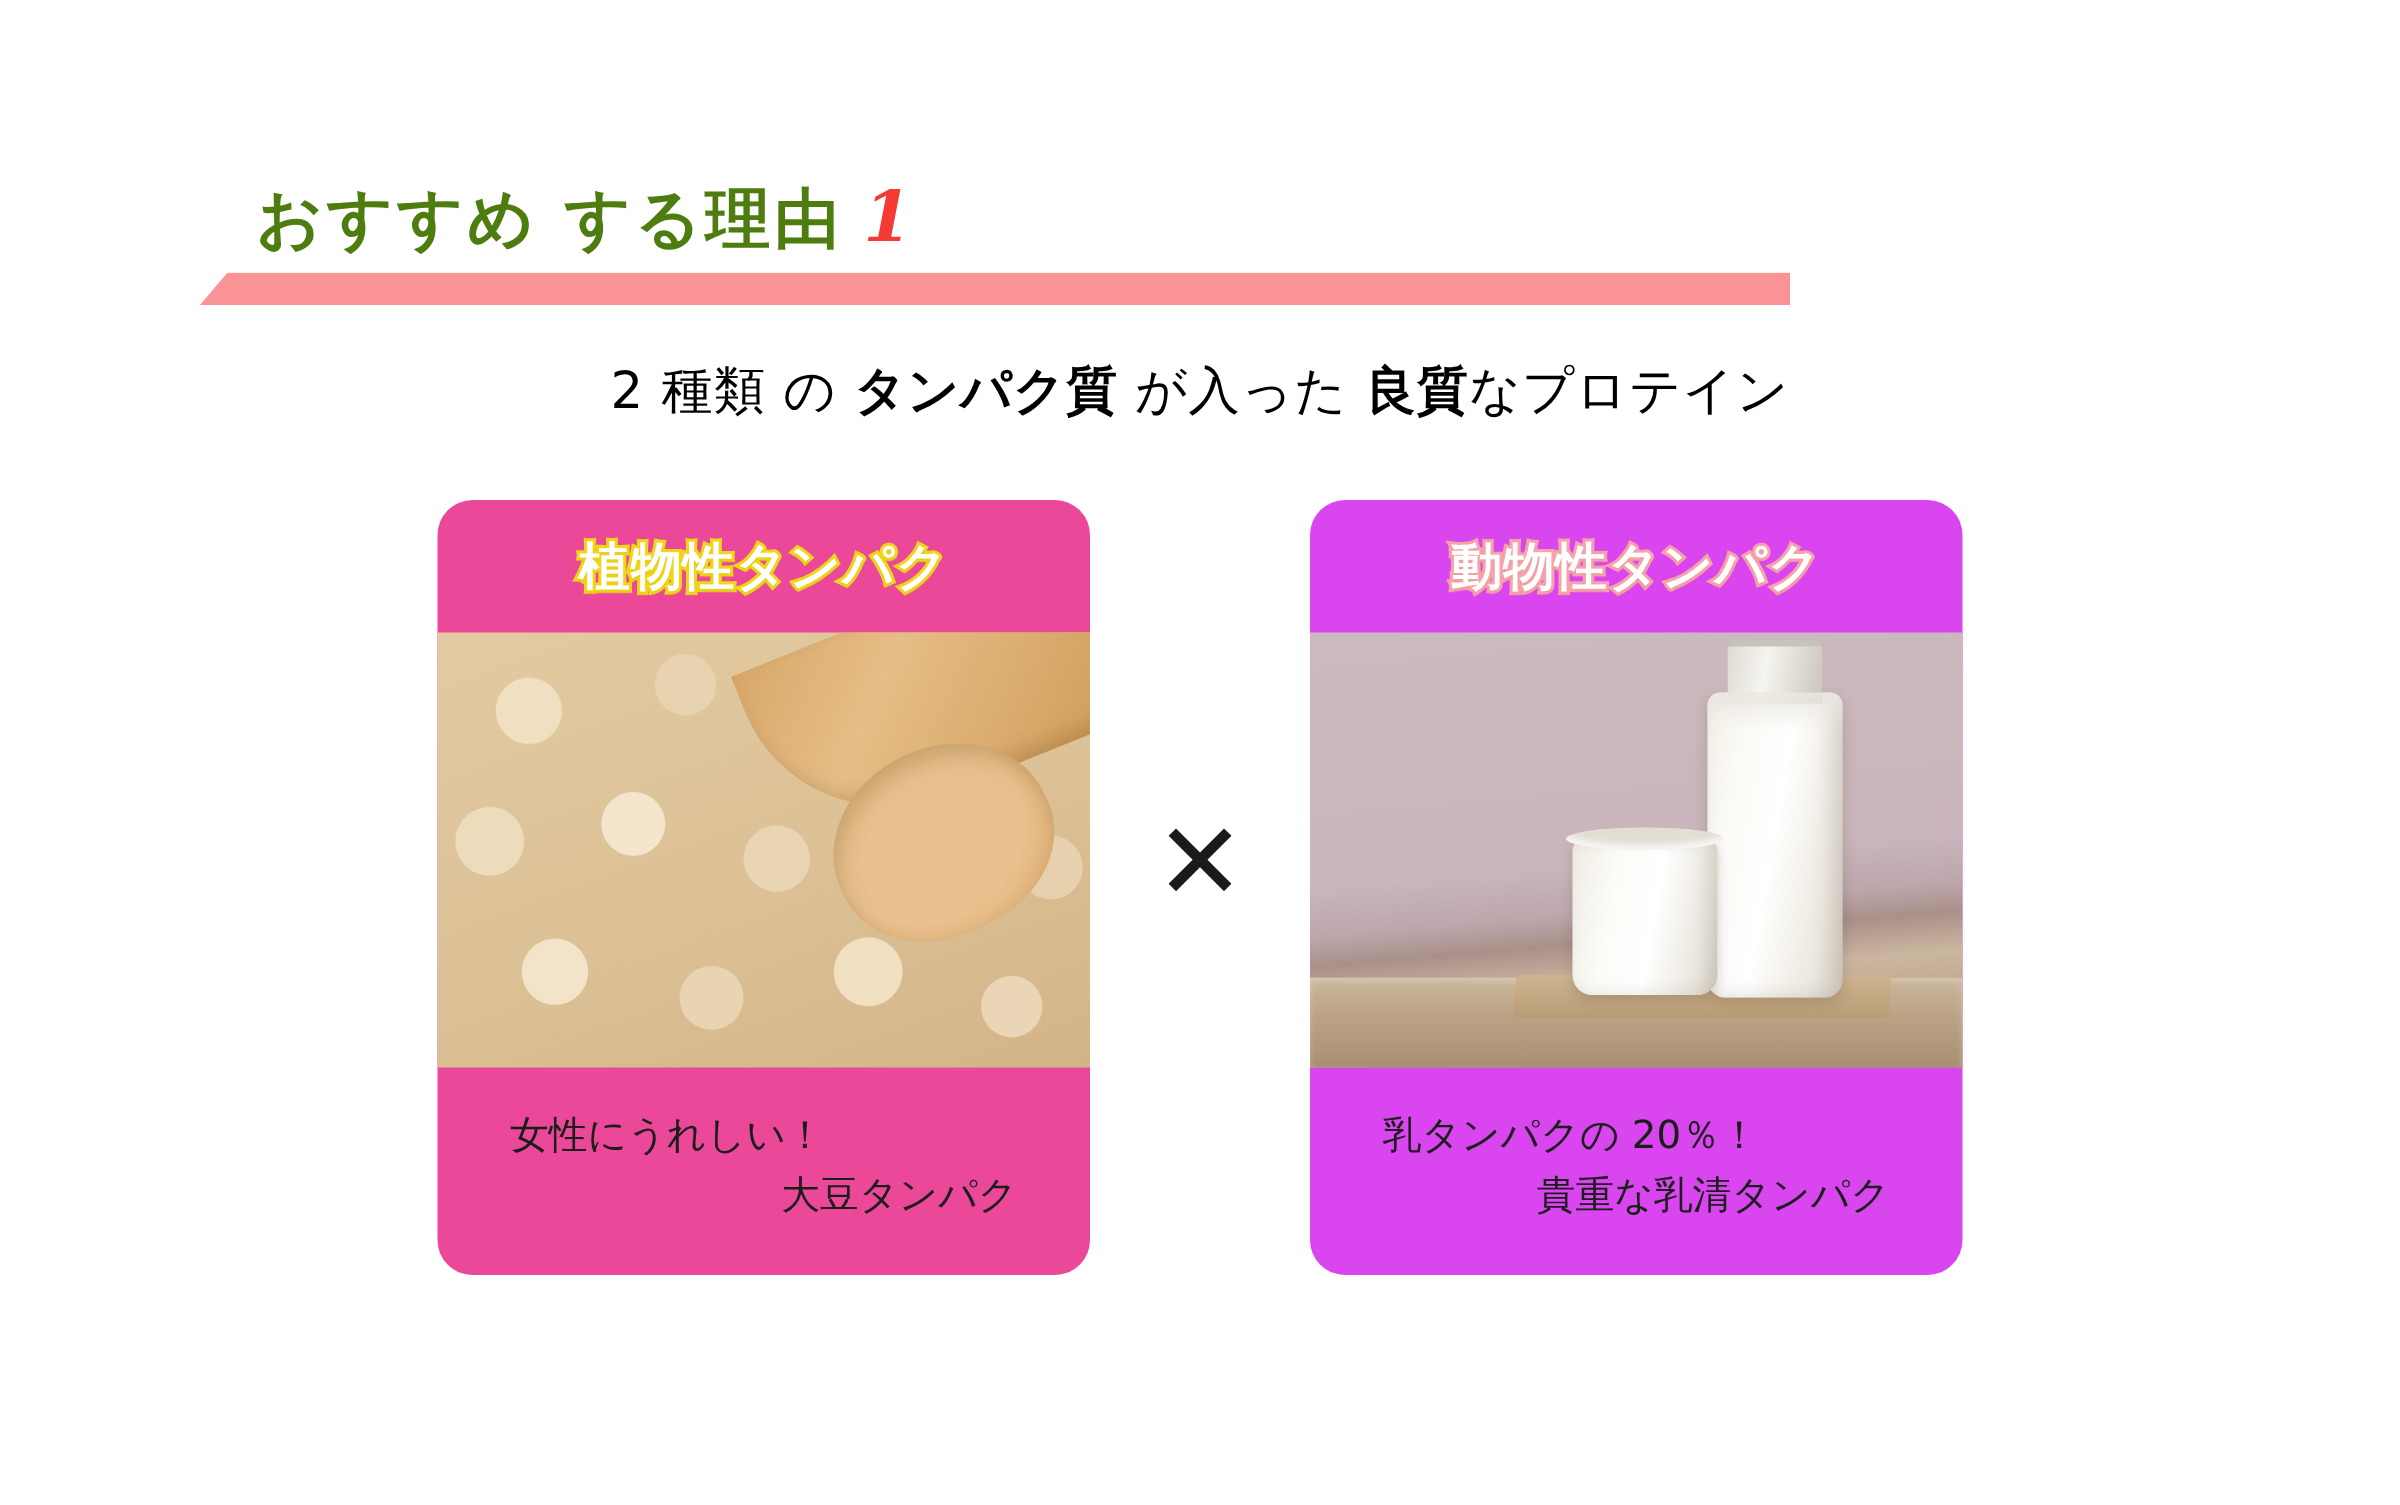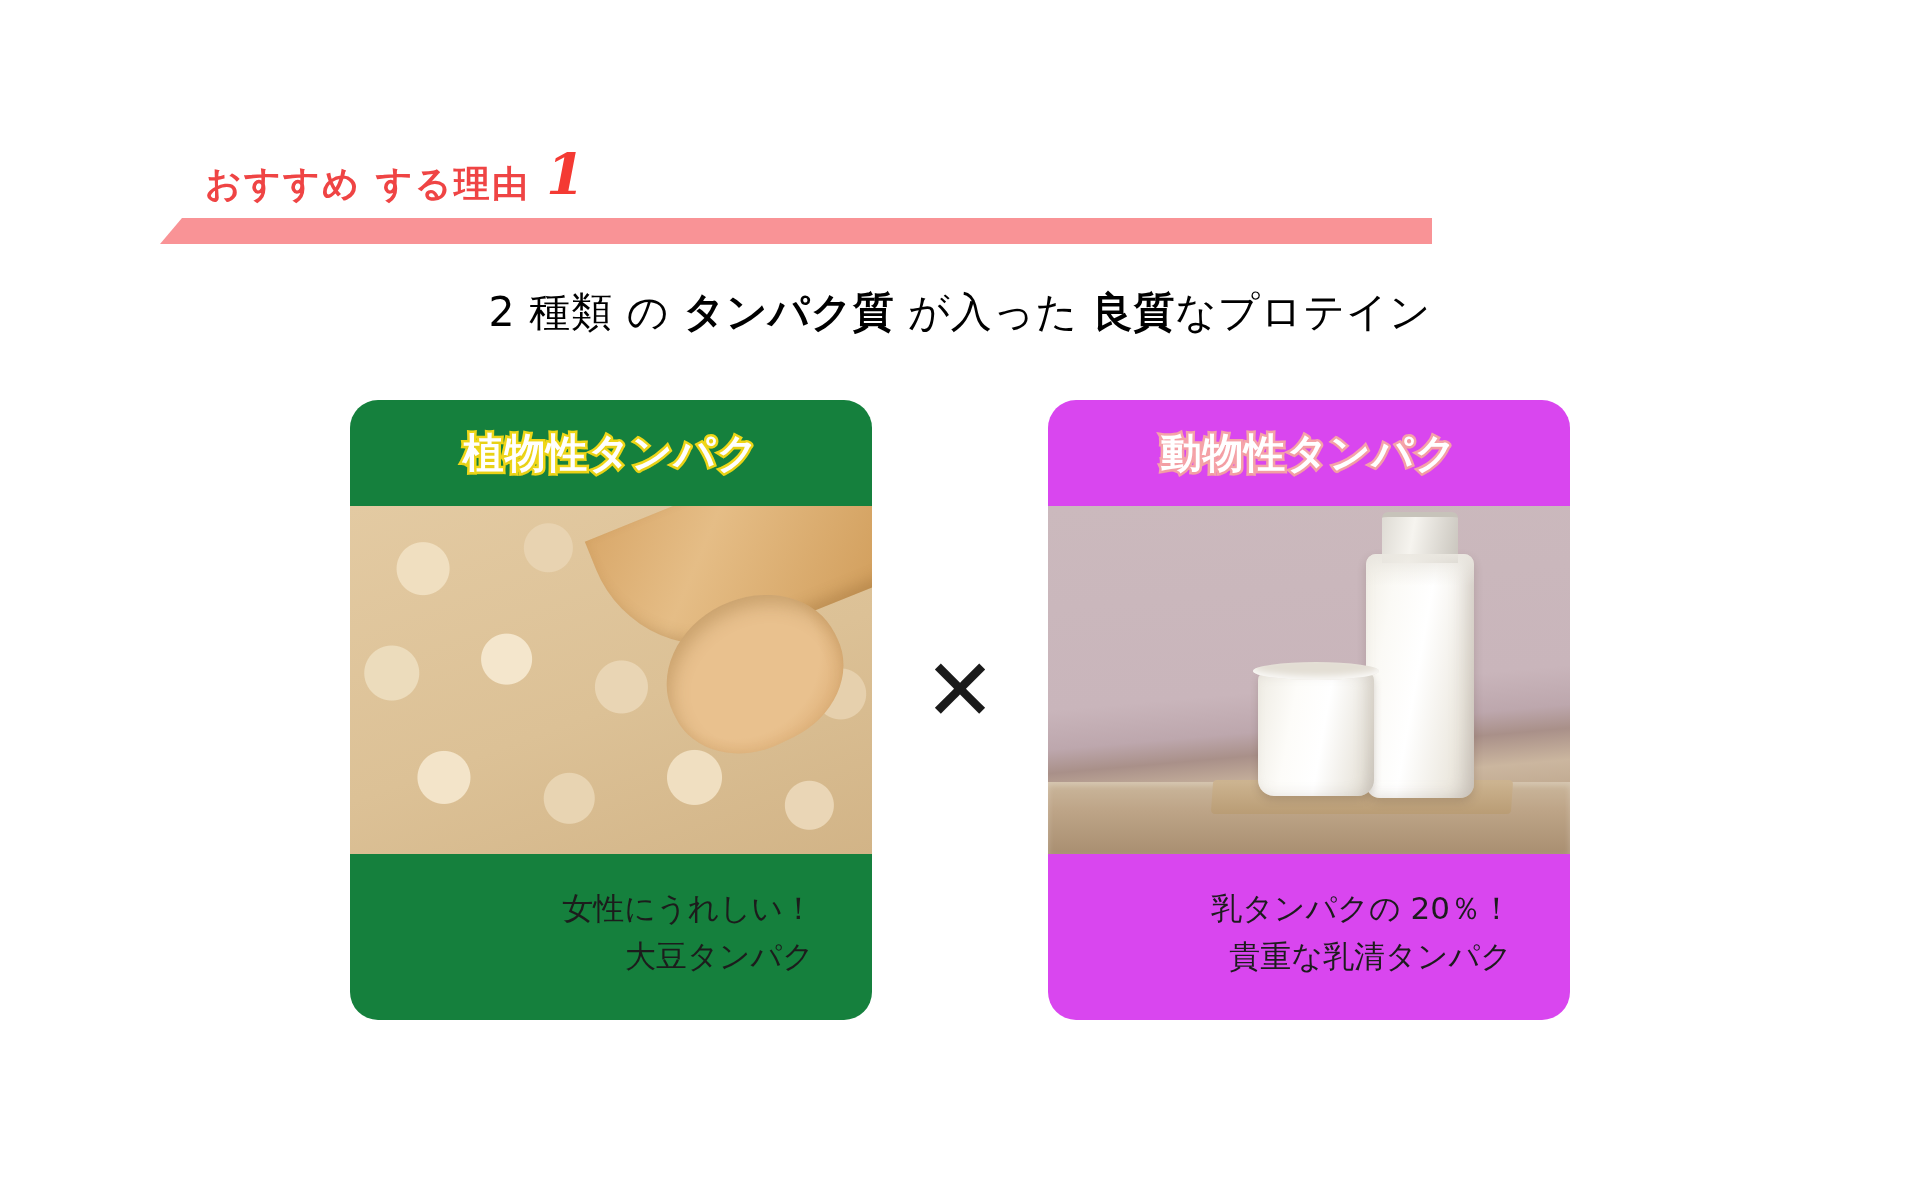--- a/index.html
+++ b/index.html
@@ -30,23 +30,23 @@
   }
 
   .heading-row {
     display: flex;
     align-items: flex-end;
     height: 74px;
     padding-left: 45px;
   }
 
   .heading-main {
-    font-size: 36px;
+    font-size: 52px;
     font-weight: 700;
-    color: #ef4444;
+    color: #4d7c0f;
     letter-spacing: 0.06em;
     line-height: 1;
     font-family: "DejaVu Sans", "Liberation Sans", sans-serif;
   }
 
   .heading-num {
     font-size: 56px;
     font-weight: 900;
     font-style: italic;
     color: #f43a33;
@@ -97,21 +97,21 @@
 
   .card {
     width: 522px;
     height: 620px;
     border-radius: 28px;
     overflow: hidden;
     display: flex;
     flex-direction: column;
     flex: 0 0 auto;
   }
-  .card.plant  { background: #15803d; }
+  .card.plant  { background: #ec4899; }
   .card.animal { background: #d946ef; }
 
   .card-header {
     height: 106px;
     display: flex;
     align-items: center;
     justify-content: center;
     flex: 0 0 auto;
   }
 
@@ -249,21 +249,21 @@
     flex: 1 1 auto;
     display: flex;
     flex-direction: column;
     justify-content: center;
     padding: 0 58px 10px 44px;
     font-size: 31px;
     color: #1c1c1c;
     line-height: 1.55;
     font-weight: 500;
   }
-  .caption-line-1 { text-align: right; padding-left: 14px; }
+  .caption-line-1 { text-align: left; padding-left: 14px; }
   .caption-line-2 { text-align: right; padding-right: 0; }
 
   
   .multiply {
     width: 176px;
     flex: 0 0 auto;
     display: flex;
     align-items: center;
     justify-content: center;
     font-size: 86px;

